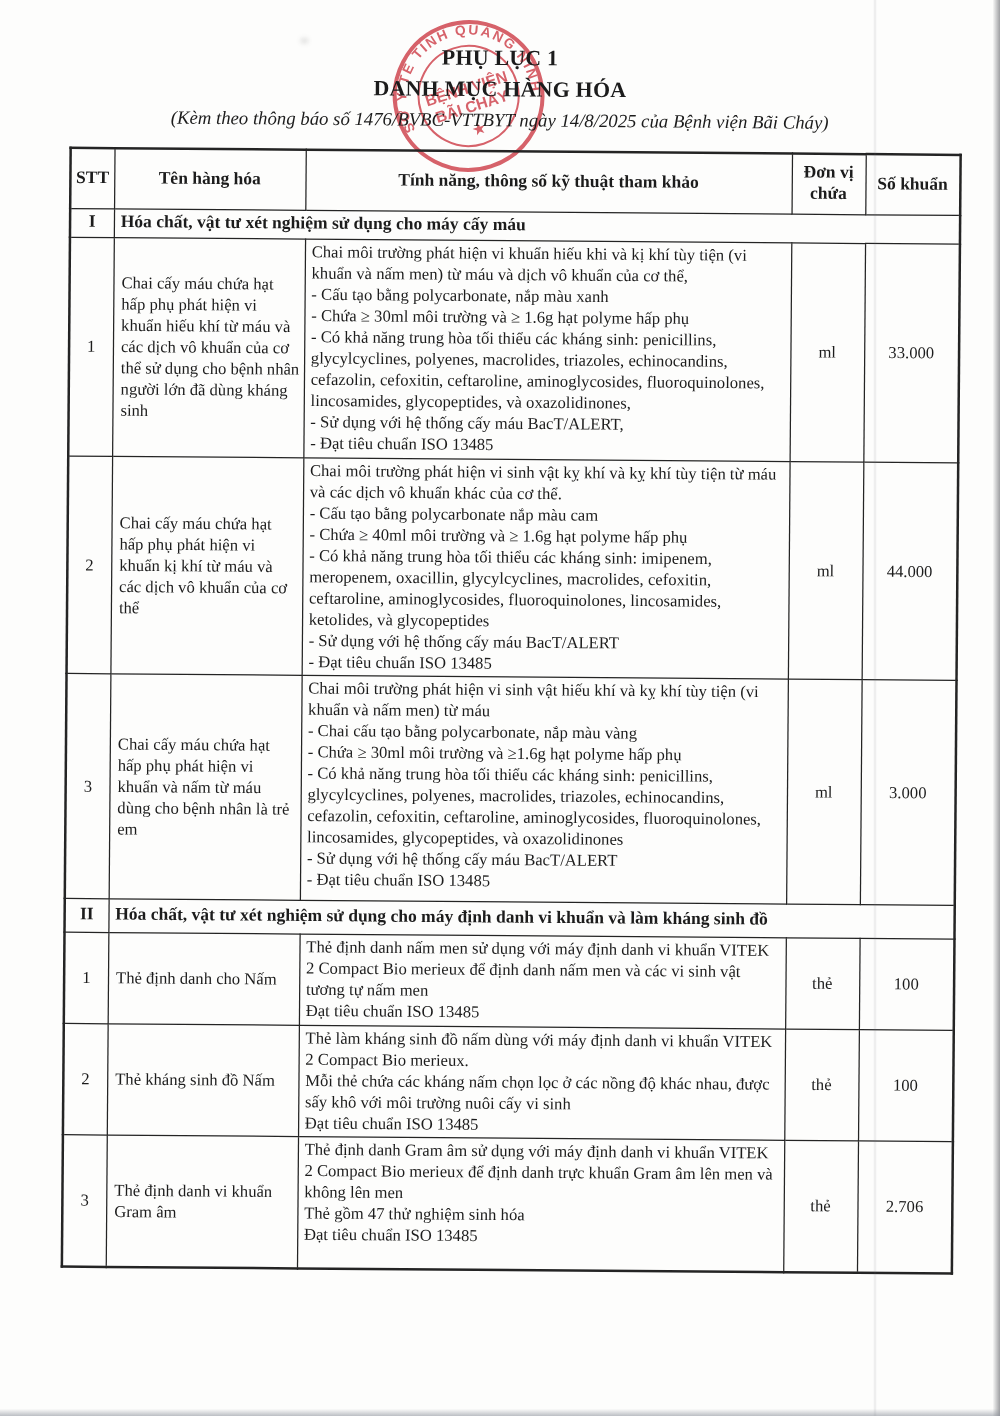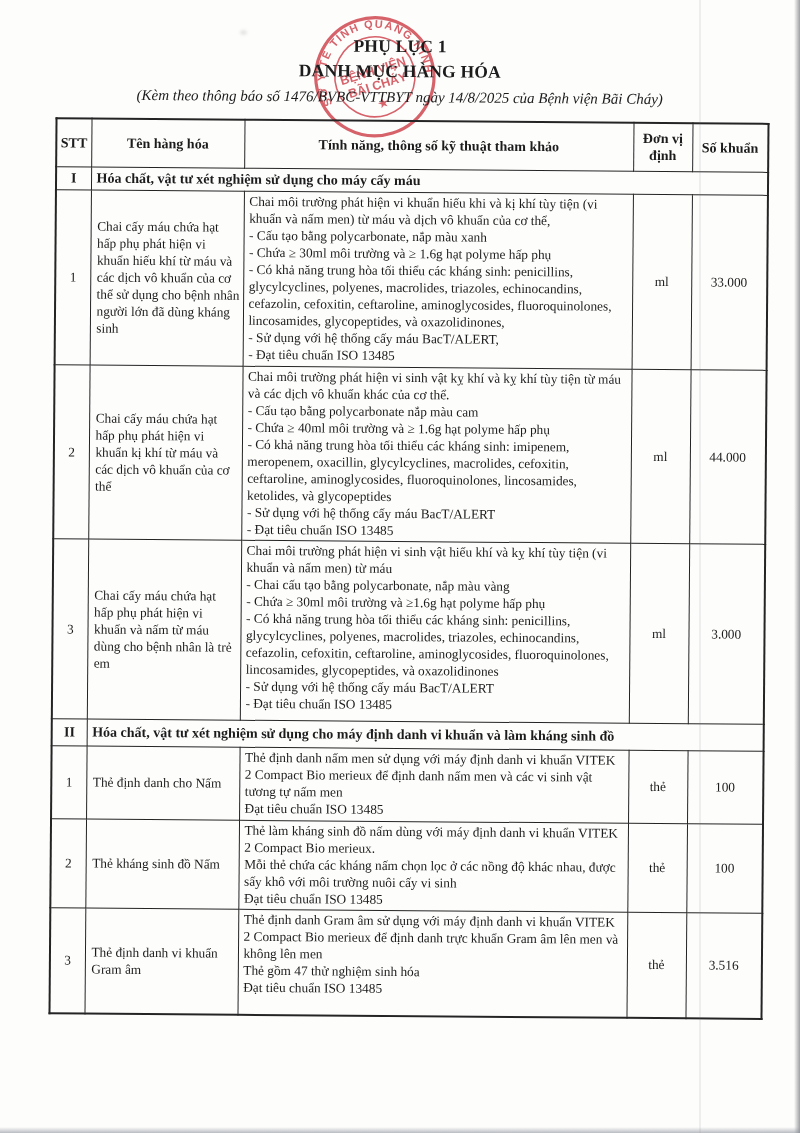--- a/index.html
+++ b/index.html
@@ -92,21 +92,21 @@
           <col style="width:153px">
           <col style="width:389px">
         <col style="width:59px">
           <col style="width:76px">
       </colgroup>
       <thead>
         <tr style="height:48px">
           <th>STT</th>
           <th>Tên hàng hóa</th>
           <th>Tính năng, thông số kỹ thuật tham khảo</th>
-          <th>Đơn vị định</th>
+          <th>Đơn vị chứa</th>
           <th>Số khuẩn</th>
         </tr>
       </thead>
       <tbody>
         <tr class="sectionrow" style="height:23px">
           <td class="stt">I</td>
           <td class="sec-title" colspan="4">Hóa chất, vật tư xét nghiệm sử dụng cho máy cấy máu</td>
         </tr>
 
         <tr style="height:175px">
@@ -168,21 +168,21 @@
           <td class="unit">thẻ</td>
           <td class="qty">100</td>
         </tr>
         <tr style="height:106px">
           <td class="stt">3</td>
           <td class="name">Thẻ định danh vi khuẩn Gram âm</td>
           <td class="spec">Thẻ định danh Gram âm sử dụng với máy định danh vi khuẩn VITEK 2 Compact Bio merieux để định danh trực khuẩn Gram âm lên men và không lên men
 Thẻ gồm 47 thử nghiệm sinh hóa
 Đạt tiêu chuẩn ISO 13485</td>
           <td class="unit">thẻ</td>
-          <td class="qty">3.516</td>
+          <td class="qty">2.706</td>
         </tr>
       </tbody>
     </table>
   </div>
 
   <div class="crease" style="left:699px"></div>
   <div class="smudge" style="left:240px;top:30px;width:7px;height:5px"></div>
   <div class="edge-right"></div>
   <div class="edge-bottom"></div>
 </div>

